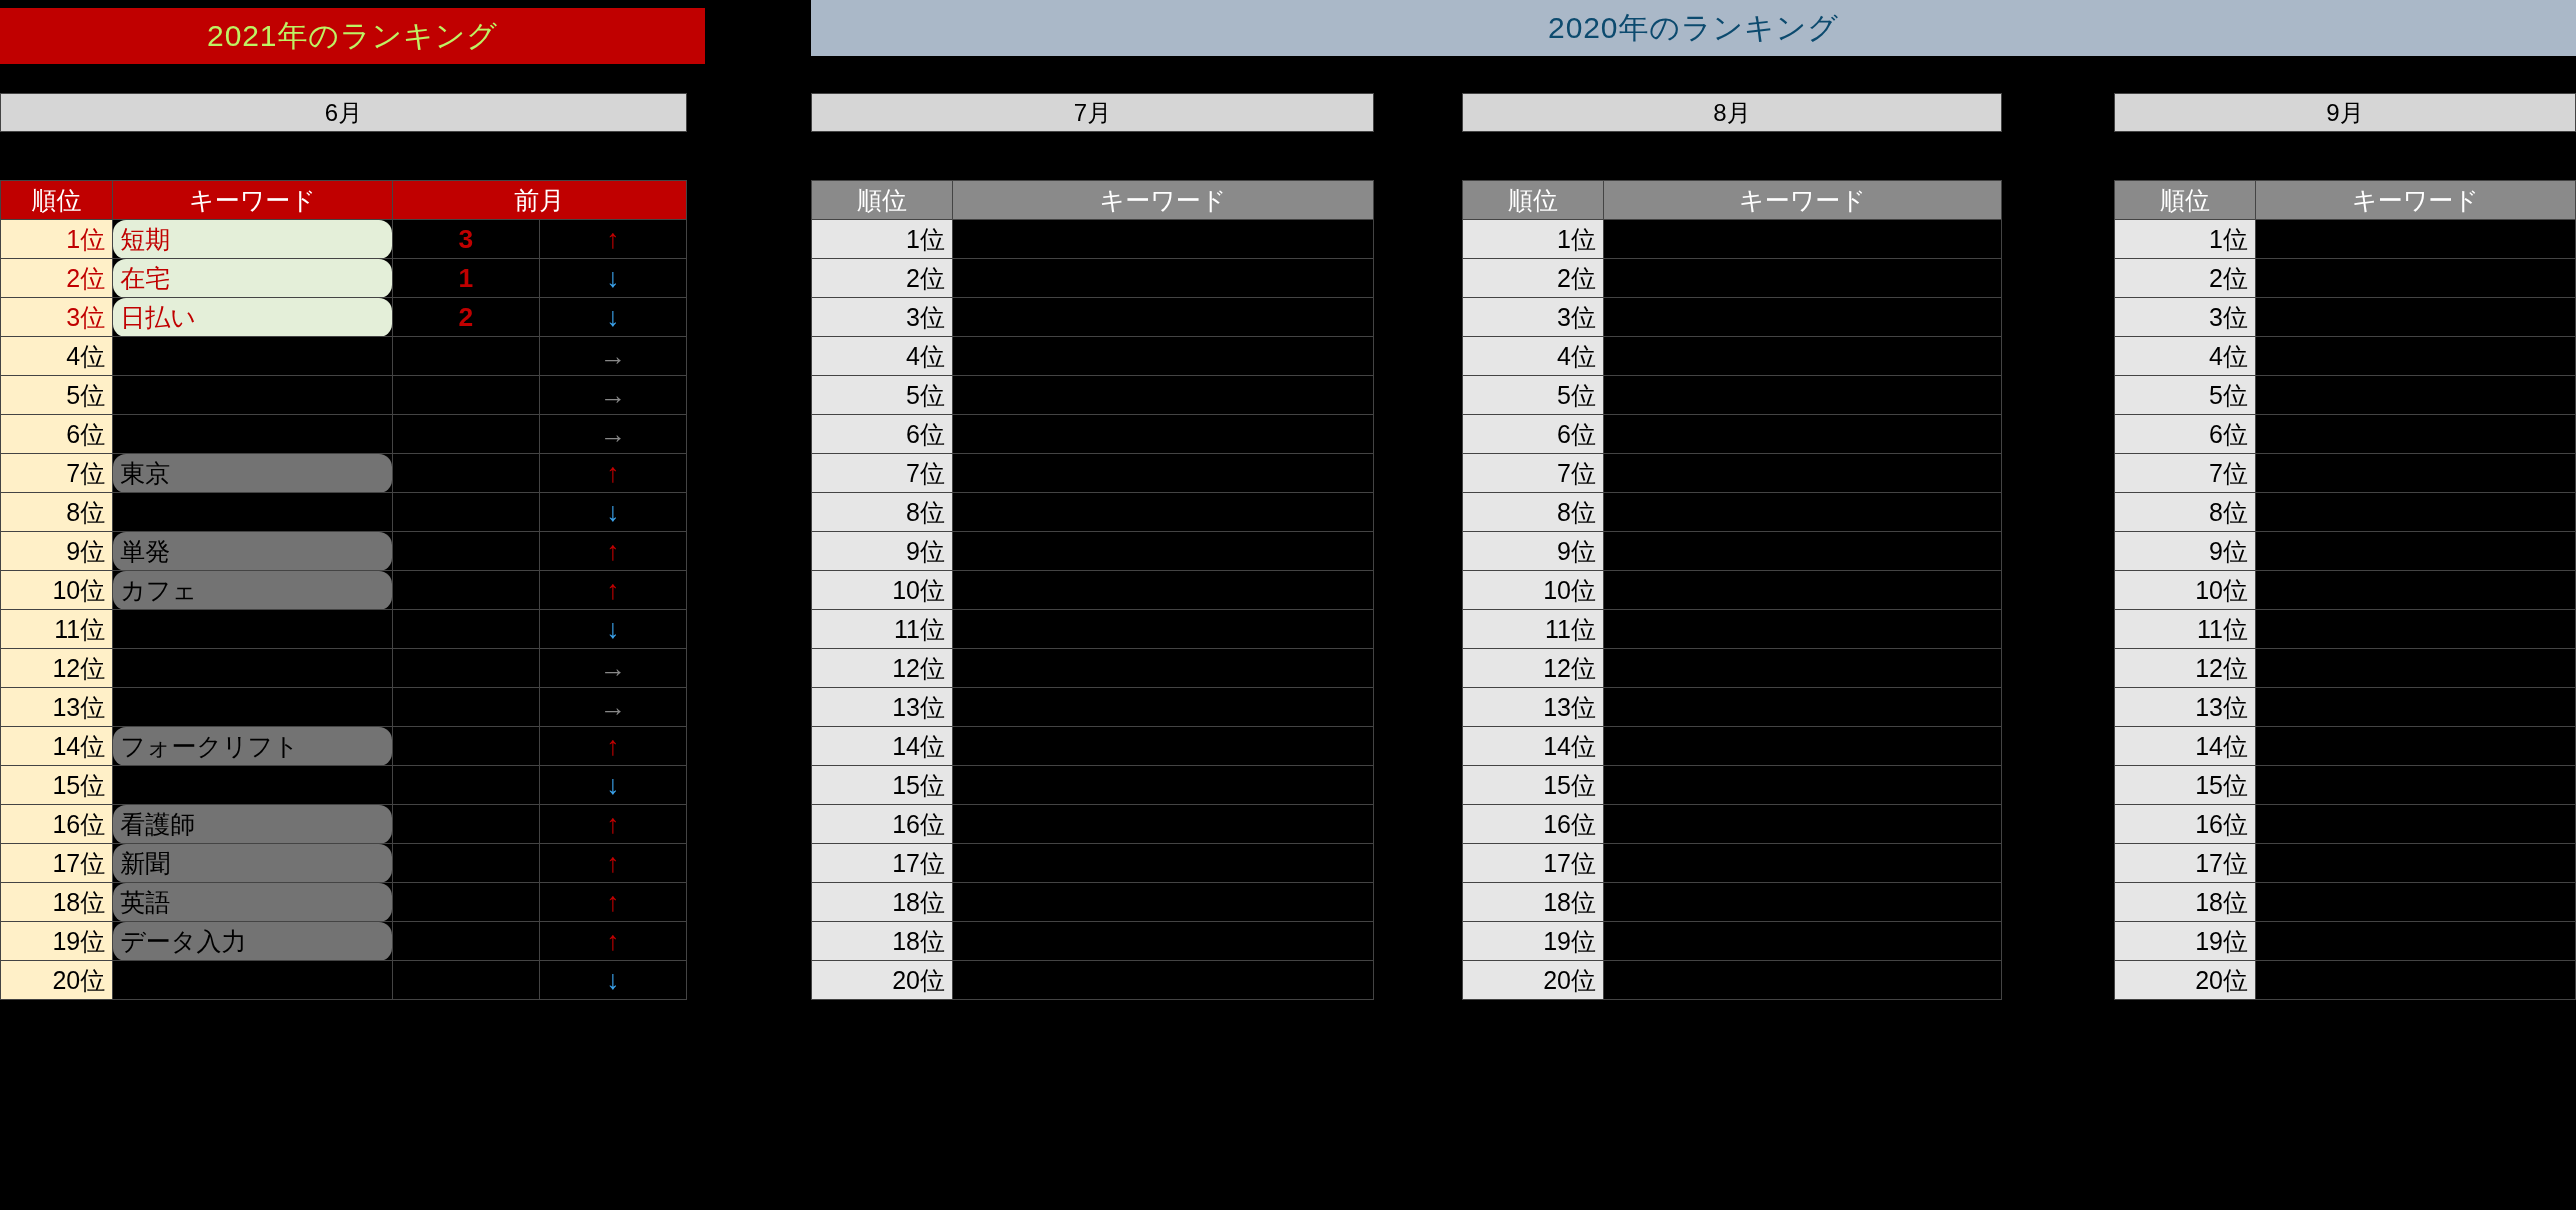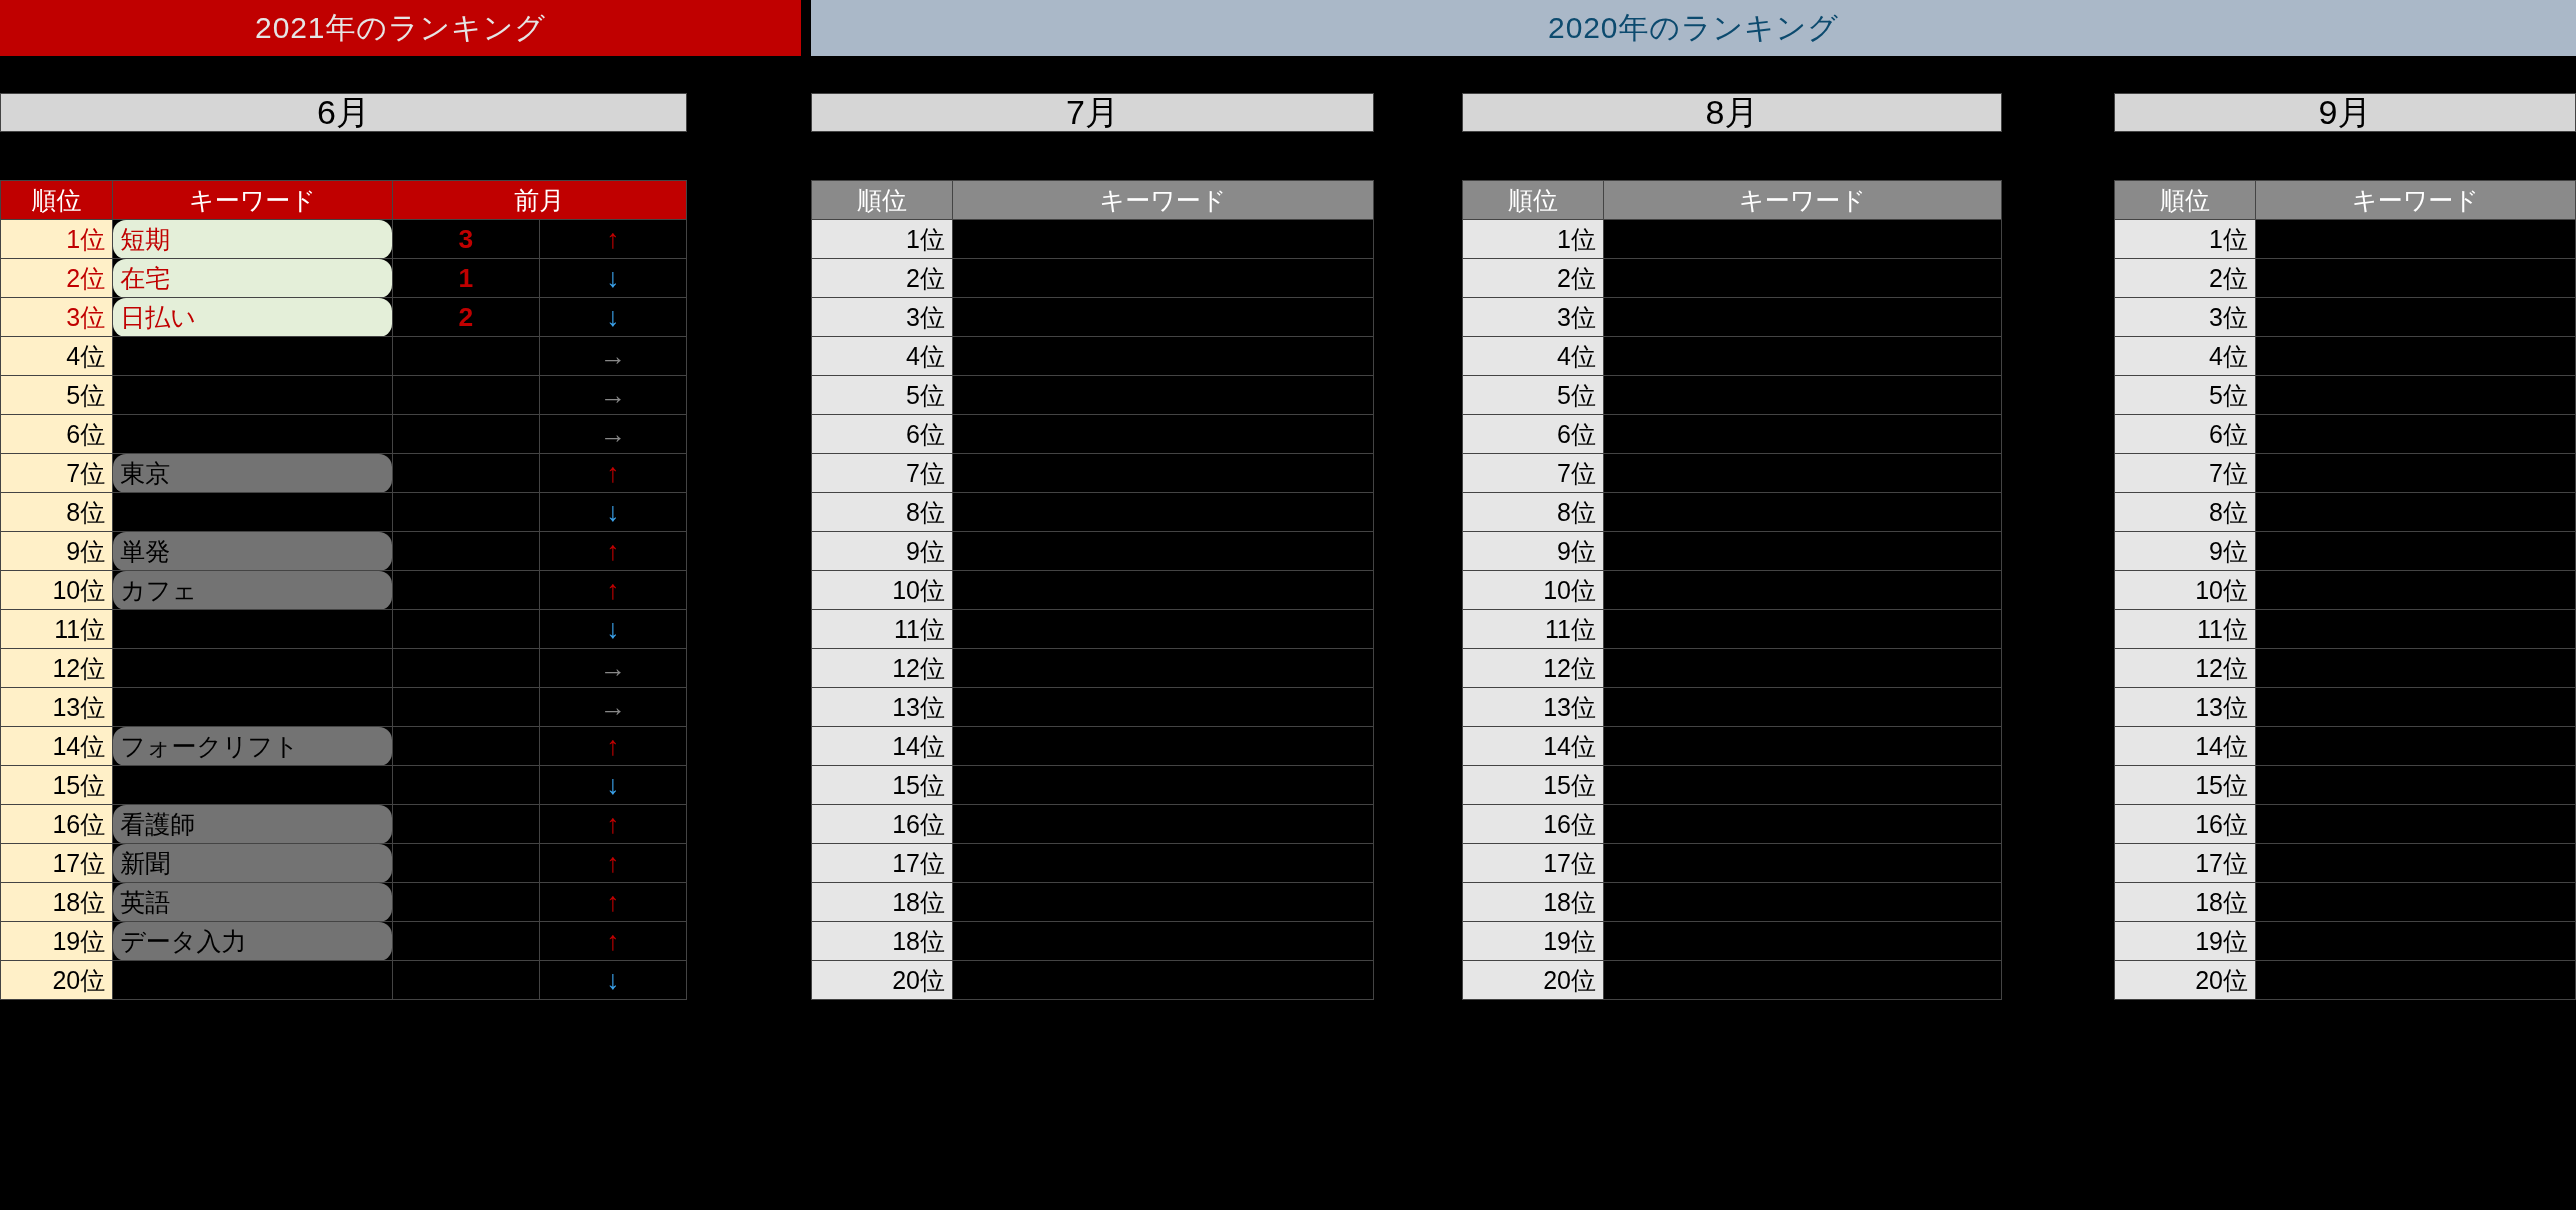--- a/index.html
+++ b/index.html
@@ -1,20 +1,20 @@
 <!DOCTYPE html>
 <html style="font-size:14px"><head>
 <meta charset="utf-8">
 <style>
   html,body{margin:0;padding:0;background:#000;font-family:"Hiragino Sans","Meiryo",sans-serif;color:#000;}
   .page{width:2576px;height:1210px;position:relative;}
   .year-header{height:56px;display:flex;align-items:center;justify-content:center;font-size:30px;font-weight:400;letter-spacing:0.9px;}
-  .yh2021{position:absolute;left:0;top:0;width:801px;background:#c00000;color:#e5e5e5;}
+  .yh2021{position:absolute;left:0;top:8px;width:705px;background:#c00000;color:#bef264;}
   .yh2020{position:absolute;left:811px;top:0;width:1765px;background:#aab8c8;color:#0c4a6e;}
-  .month-header{height:39px;background:#d6d6d6;display:flex;align-items:center;justify-content:center;font-size:34px;border:0.9px solid #444;box-sizing:border-box;}
+  .month-header{height:39px;background:#d6d6d6;display:flex;align-items:center;justify-content:center;font-size:24px;border:0.9px solid #444;box-sizing:border-box;}
   .col{position:absolute;top:93px;}
   .col-6{left:0;width:687px;}
   .col-7{left:811px;width:563px;}
   .col-8{left:1462px;width:540px;}
   .col-9{left:2114px;width:462px;}
   .table-wrap{margin-top:48px;}
   table{border-collapse:collapse;width:100%;table-layout:fixed;}
   td,th{border:0.9px solid #444;height:39px;font-size:25px;padding:0 7px;box-sizing:border-box;vertical-align:middle;}
   
   .t2021 th{background:#c00000;color:#fff;text-align:center;font-weight:400;}

